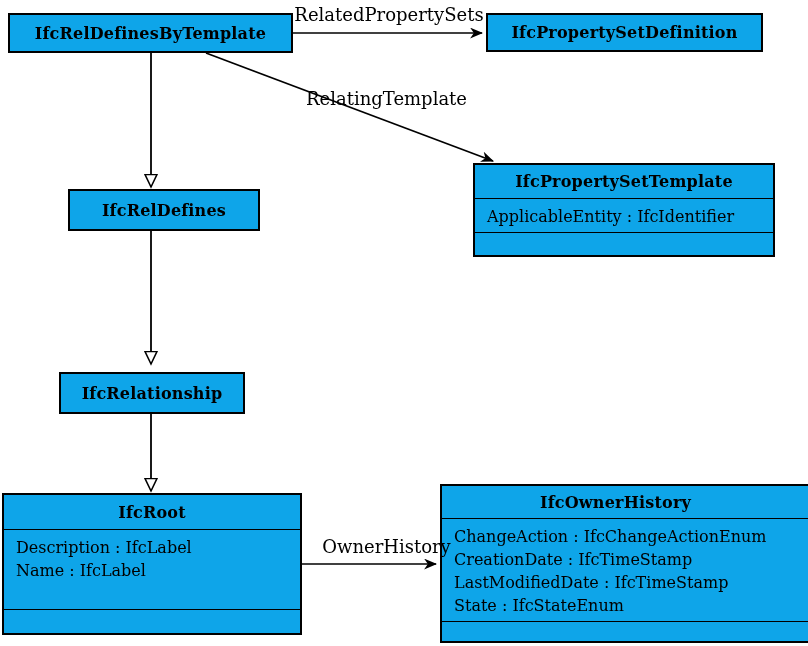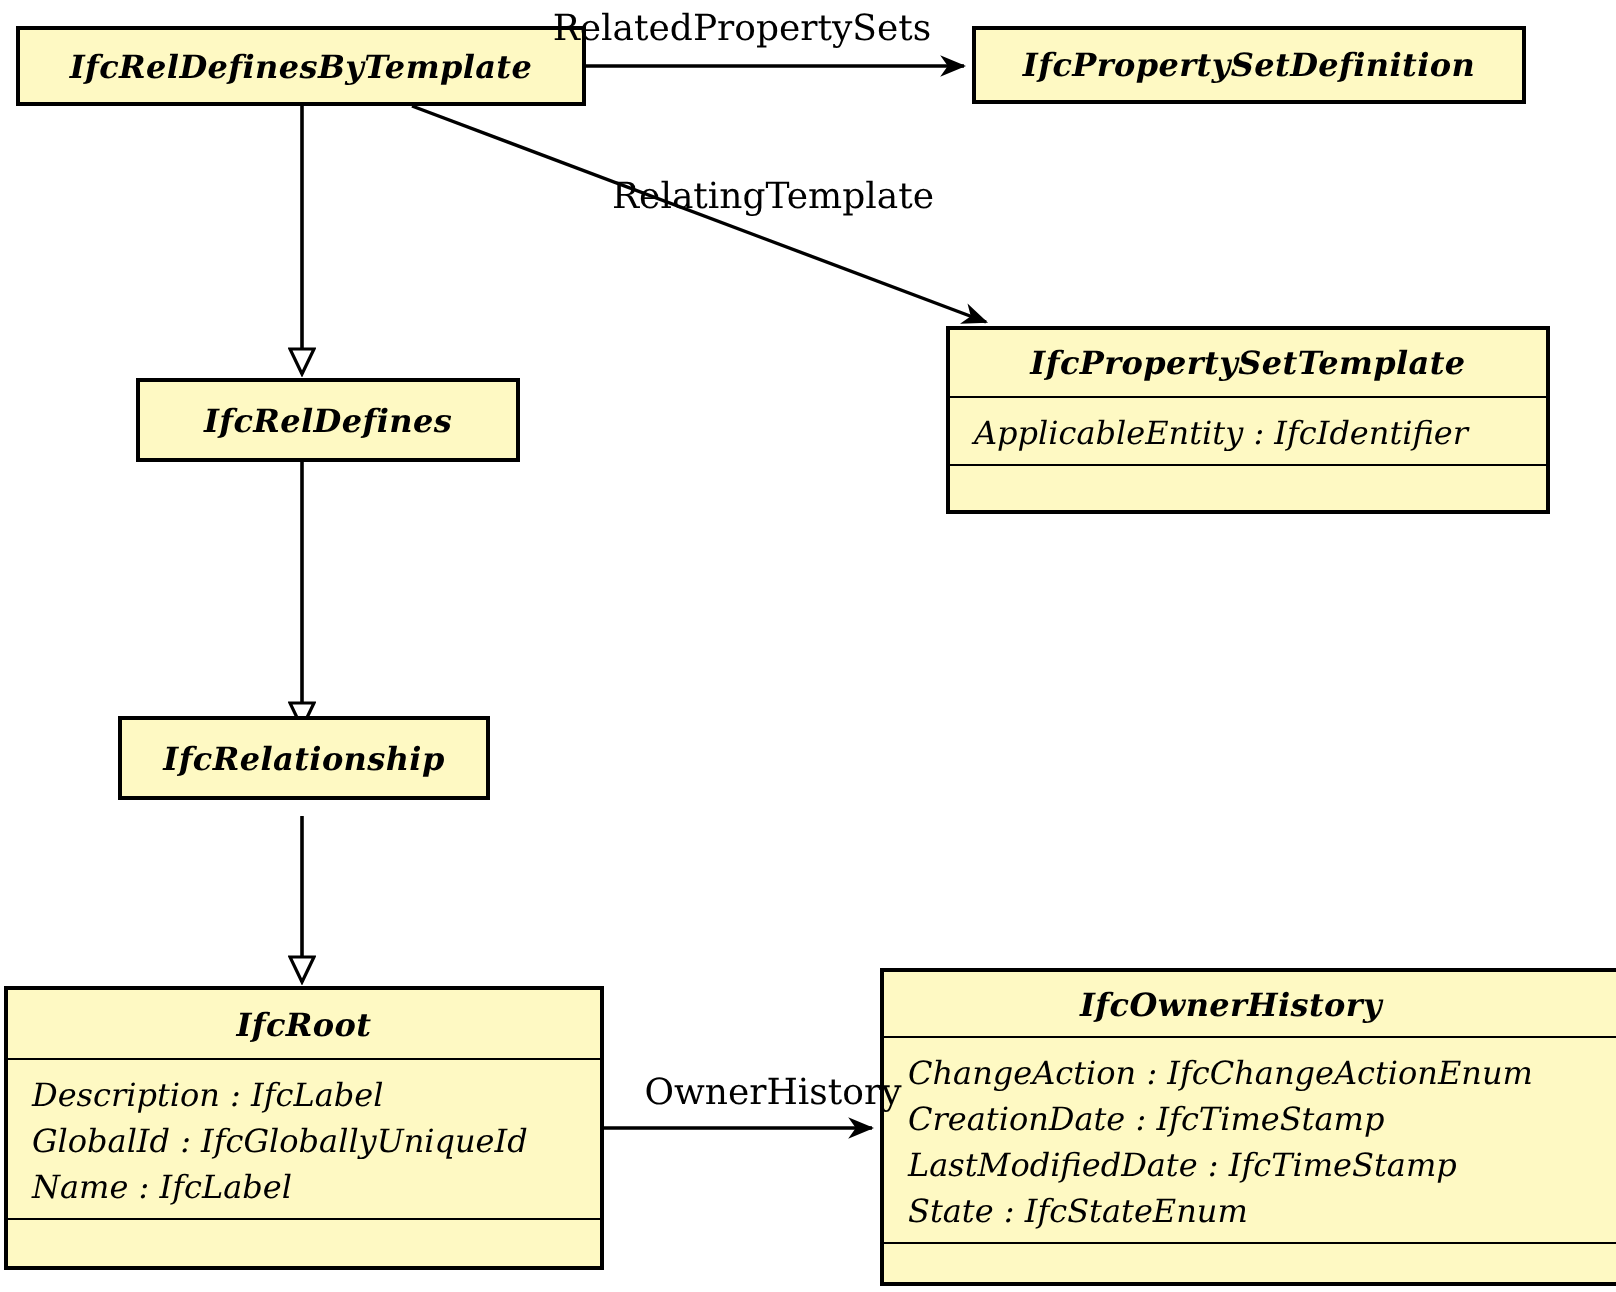--- a/index.html
+++ b/index.html
@@ -6,26 +6,25 @@
   #canvas{
     position:relative;
     width:808px;height:646px;
     background:#ffffff;
     overflow:hidden;
     font-family:"DejaVu Serif","Liberation Serif",serif;
     color:#000;
   }
   .class-box{
     position:absolute;
-    background:#fef9c3;
+    background:#0ea5e9;
     border:2px solid #000;
     box-sizing:border-box;
     display:flex;
     flex-direction:column;
-    font-style:italic;
   }
   .box-title{
     display:flex;align-items:center;justify-content:center;
     font-weight:bold;
     font-size:16px;
     letter-spacing:0.2px;
     flex:0 0 auto;
   }
   .single .box-title{flex:1 1 auto;}
   .box-attrs{
@@ -92,42 +91,41 @@
     <div class="box-attrs">
       <div>ApplicableEntity : IfcIdentifier</div>
     </div>
     <div class="box-empty"></div>
   </div>
 
   <div class="class-box single" style="left:68px;top:189px;width:192px;height:42px;">
     <div class="box-title">IfcRelDefines</div>
   </div>
 
-  <div class="class-box single" style="left:59px;top:358px;width:186px;height:42px;">
+  <div class="class-box single" style="left:59px;top:372px;width:186px;height:42px;">
     <div class="box-title">IfcRelationship</div>
   </div>
 
   <div class="class-box" style="left:2px;top:493px;width:300px;height:142px;">
     <div class="box-title" style="height:34px;">IfcRoot</div>
     <div class="box-attrs" style="height:80px;">
       <div>Description : IfcLabel</div>
-      <div>GlobalId : IfcGloballyUniqueId</div>
       <div>Name : IfcLabel</div>
     </div>
     <div class="box-empty"></div>
   </div>
 
   <div class="class-box" style="left:440px;top:484px;width:372px;height:159px;">
     <div class="box-title" style="height:32px;justify-content:flex-start;padding-left:98px;">IfcOwnerHistory</div>
     <div class="box-attrs" style="height:103px;">
       <div>ChangeAction : IfcChangeActionEnum</div>
       <div>CreationDate : IfcTimeStamp</div>
       <div>LastModifiedDate : IfcTimeStamp</div>
       <div>State : IfcStateEnum</div>
     </div>
     <div class="box-empty"></div>
   </div>
 
-  <div class="edge-label" style="left:272px;top:4px;width:198px;">RelatedPropertySets</div>
+  <div class="edge-label" style="left:290px;top:4px;width:198px;">RelatedPropertySets</div>
   <div class="edge-label" style="left:299px;top:88px;width:175px;">RelatingTemplate</div>
   <div class="edge-label" style="left:315px;top:536px;width:143px;">OwnerHistory</div>
 
 </div>
 
 </body></html>

